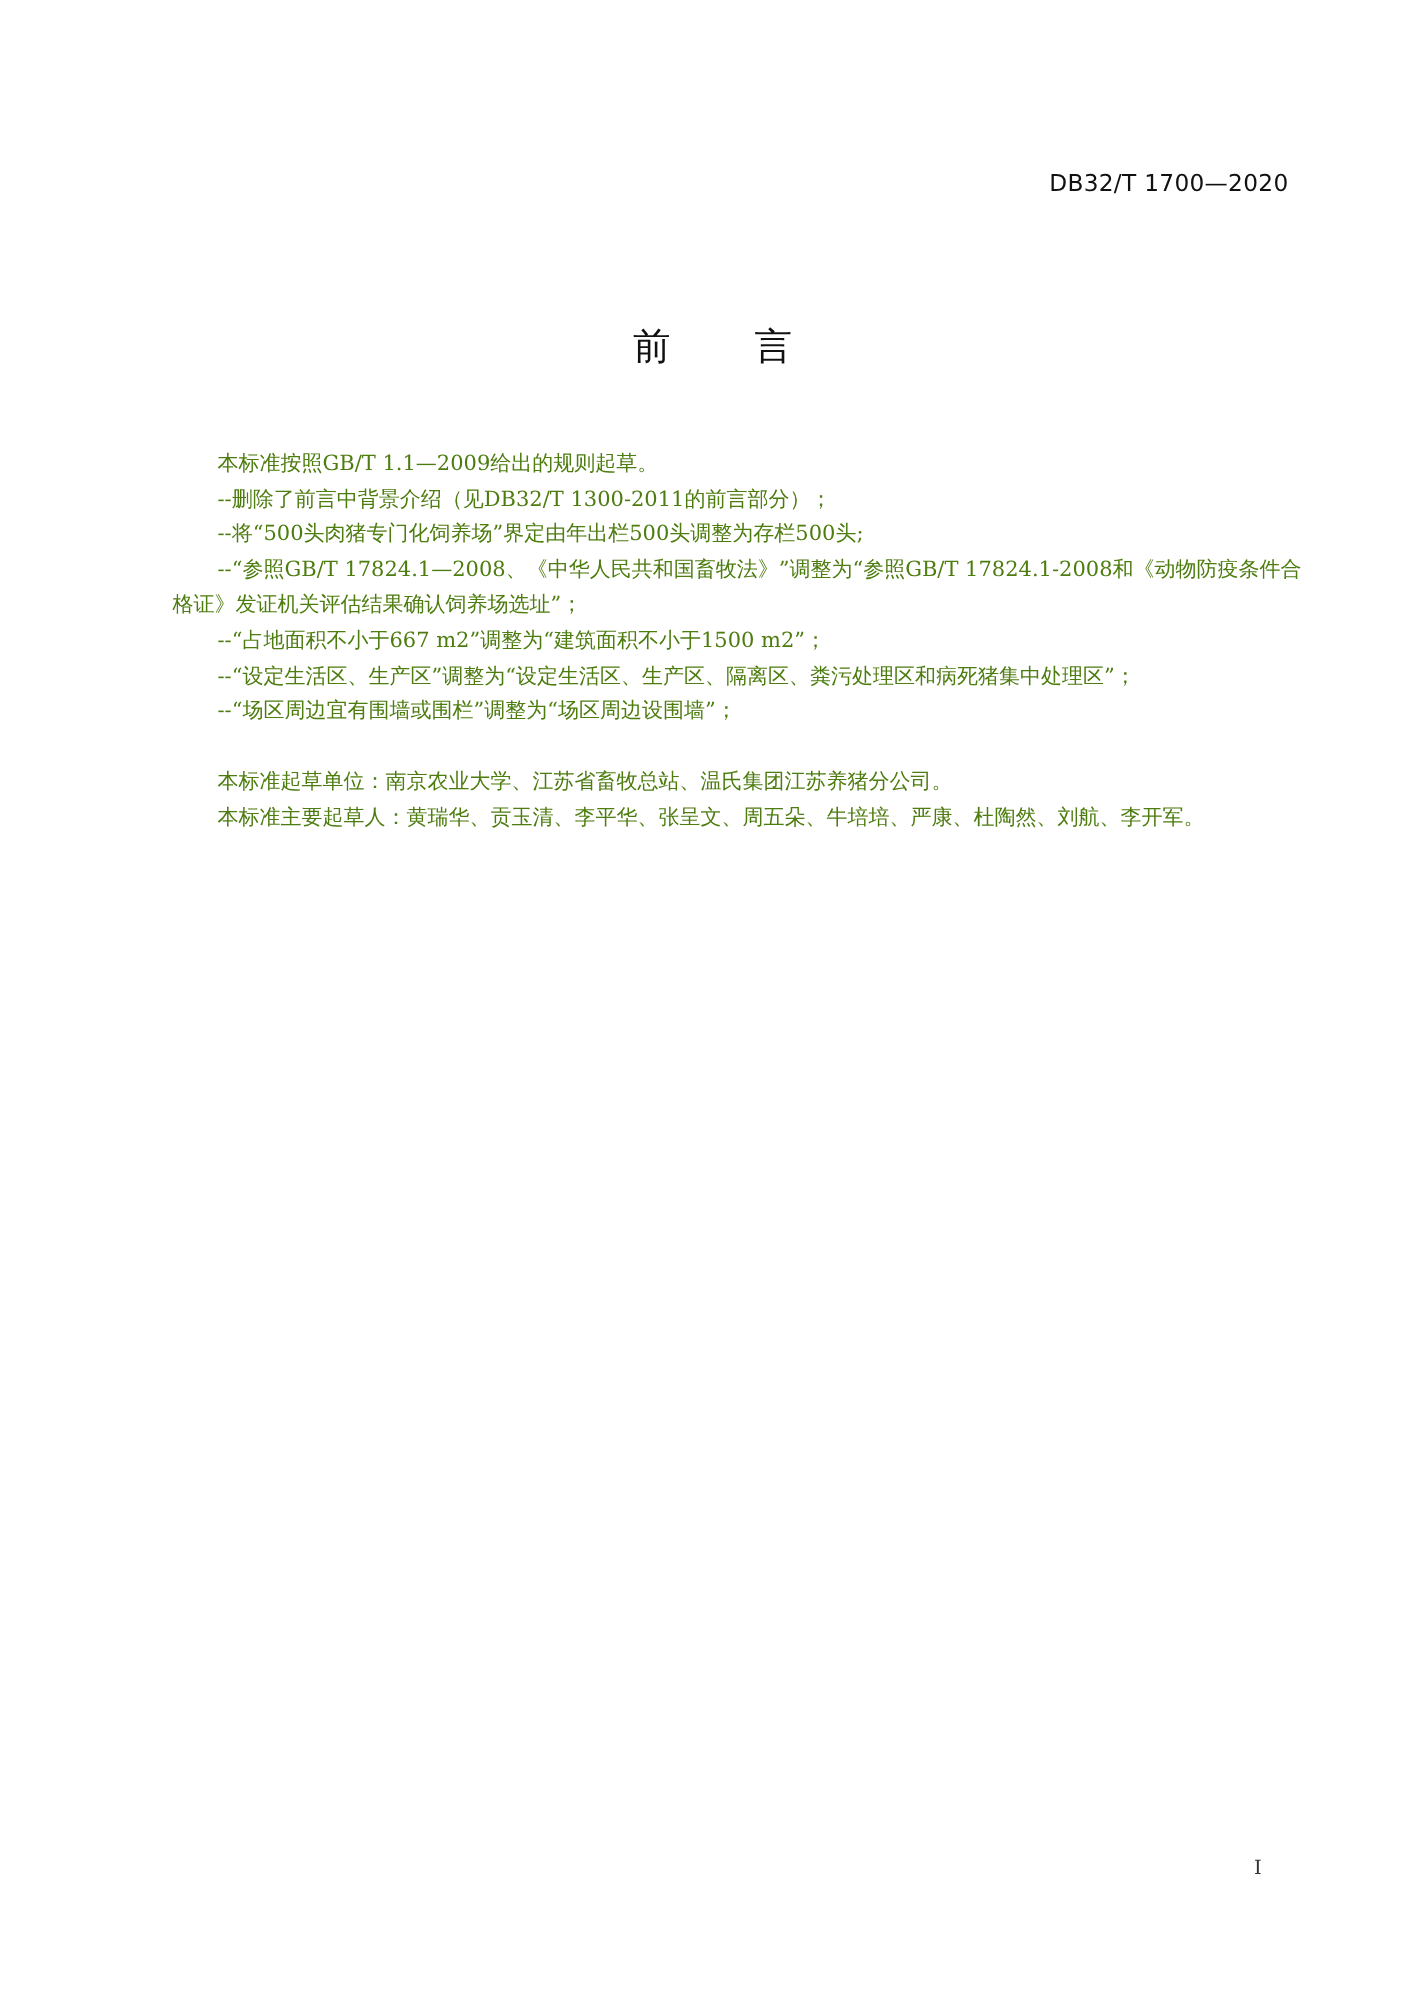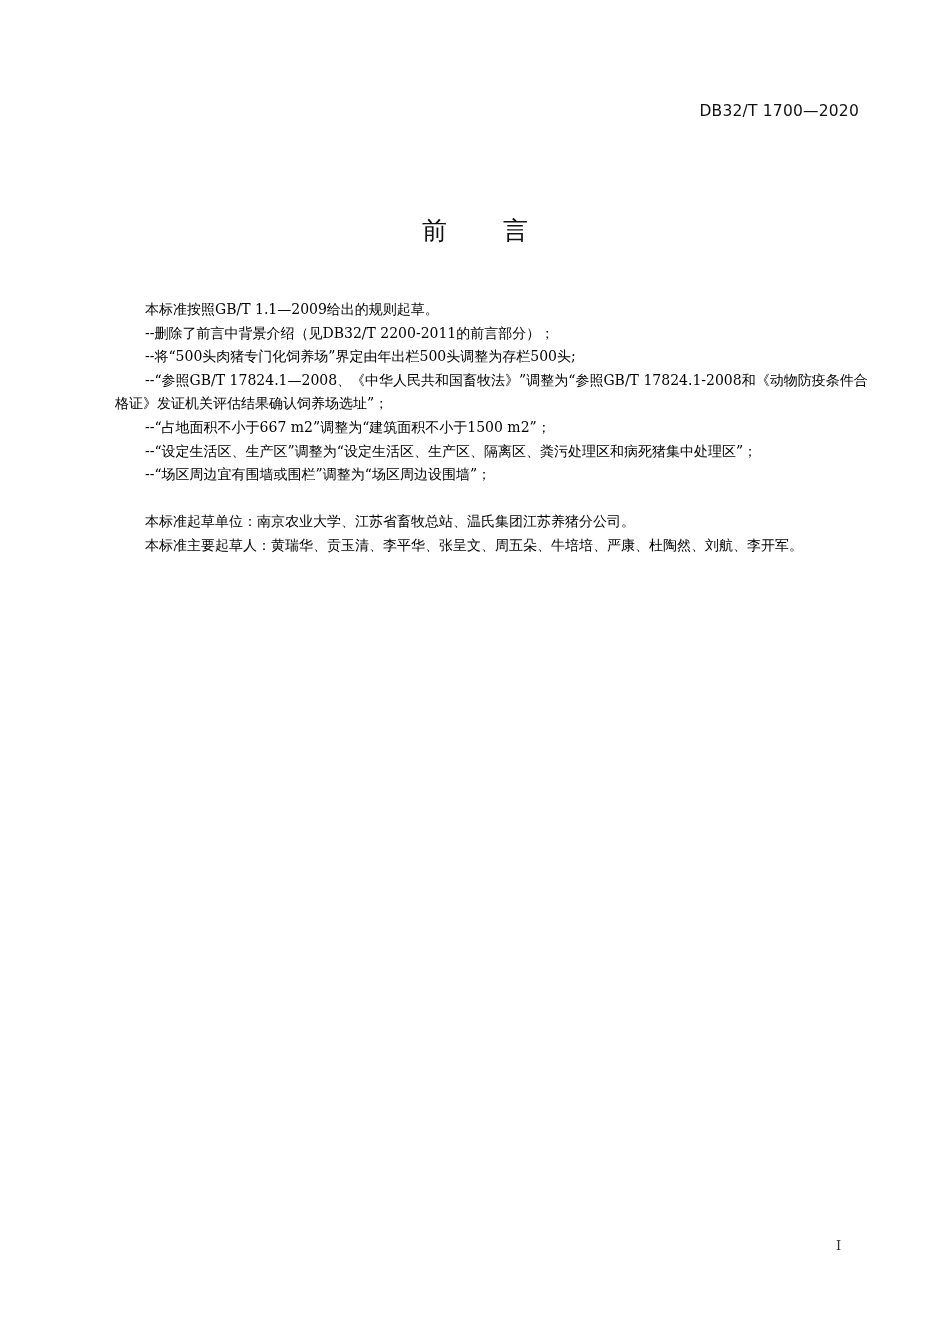--- a/index.html
+++ b/index.html
@@ -10,21 +10,21 @@
     body {
       width: 950px;
       height: 1344px;
       position: relative;
       overflow: hidden;
       color: #111111;
       font-family: "DejaVu Serif", "Liberation Serif", serif;
     }
     .std-code {
       position: absolute;
-      top: 102px;
+      top: 113px;
       right: 91px;
       font-family: "DejaVu Sans", "Liberation Sans", sans-serif;
       font-size: 15.5px;
       letter-spacing: 0.2px;
       color: #111;
     }
     .title {
       position: absolute;
       top: 214px;
       left: 0;
@@ -36,21 +36,21 @@
     }
     .title span { display: inline-block; }
     .title .gap { width: 56px; }
     .body {
       position: absolute;
       top: 298px;
       left: 115px;
       width: 760px;
       font-size: 14px;
       line-height: 23.6px;
-      color: #000000;
+      color: #4d7c0f;
     }
     .p {
       margin: 0;
       text-indent: 30px;
       white-space: normal;
     }
     .p.nowrap { white-space: nowrap; }
     .spacer { height: 23.6px; }
     .page-num {
       position: absolute;
@@ -65,21 +65,21 @@
 <body>
 
 <div class="std-code">DB32/T 1700—2020</div>
 
 <div class="title">
   <span>前</span><span class="gap"></span><span>言</span>
 </div>
 
 <div class="body">
   <p class="p">本标准按照GB/T 1.1—2009给出的规则起草。</p>
-  <p class="p">--删除了前言中背景介绍（见DB32/T 2200-2011的前言部分）；</p>
+  <p class="p">--删除了前言中背景介绍（见DB32/T 1300-2011的前言部分）；</p>
   <p class="p">--将“500头肉猪专门化饲养场”界定由年出栏500头调整为存栏500头;</p>
   <p class="p">--“参照GB/T 17824.1—2008、《中华人民共和国畜牧法》”调整为“参照GB/T 17824.1-2008和《动物防疫条件合格证》发证机关评估结果确认饲养场选址”；</p>
   <p class="p">--“占地面积不小于667 m2”调整为“建筑面积不小于1500 m2”；</p>
   <p class="p">--“设定生活区、生产区”调整为“设定生活区、生产区、隔离区、粪污处理区和病死猪集中处理区”；</p>
   <p class="p">--“场区周边宜有围墙或围栏”调整为“场区周边设围墙”；</p>
   <div class="spacer"></div>
   <p class="p">本标准起草单位：南京农业大学、江苏省畜牧总站、温氏集团江苏养猪分公司。</p>
   <p class="p nowrap">本标准主要起草人：黄瑞华、贡玉清、李平华、张呈文、周五朵、牛培培、严康、杜陶然、刘航、李开军。</p>
 </div>
 

